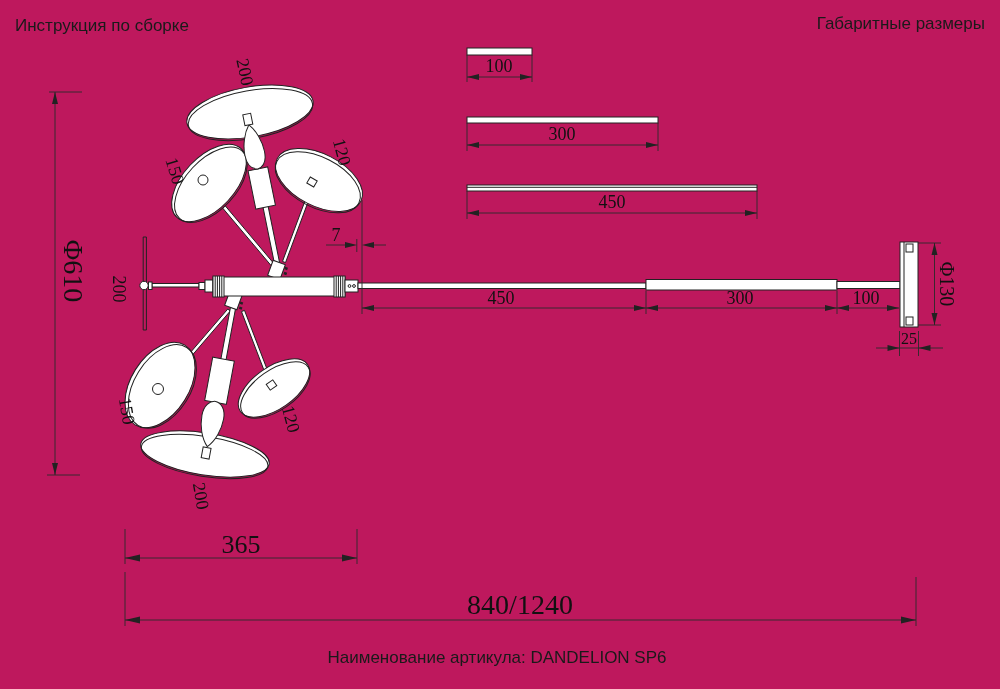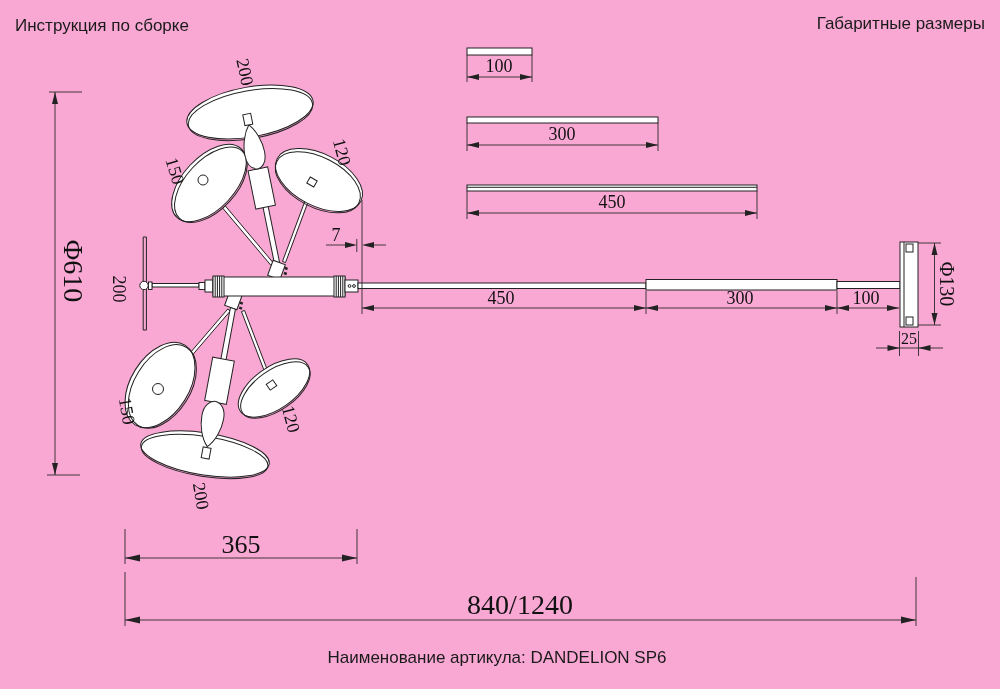--- a/index.html
+++ b/index.html
@@ -1,16 +1,16 @@
 <!DOCTYPE html>
 <html><head>
 <meta charset="utf-8">
 <style>
   html,body{margin:0;padding:0;background:#ffffff;}
-  .page{position:relative;width:1000px;height:689px;background:#f9a8d4;overflow:hidden;}
+  .page{position:relative;width:1000px;height:689px;background:#be185d;overflow:hidden;}
   svg{display:block;}
   .sans{font-family:"Liberation Sans",sans-serif;fill:#1a1a1a;}
   .serif{font-family:"Liberation Serif",serif;fill:#111;}
   .ln{stroke:#222;stroke-width:1;fill:none;}
   .thin{stroke:#2a2a2a;stroke-width:0.9;fill:none;}
   .part{stroke:#222;stroke-width:1;fill:#ffffff;}
   .arrow{fill:#222;stroke:none;}
 </style>
 </head>
 <body>

